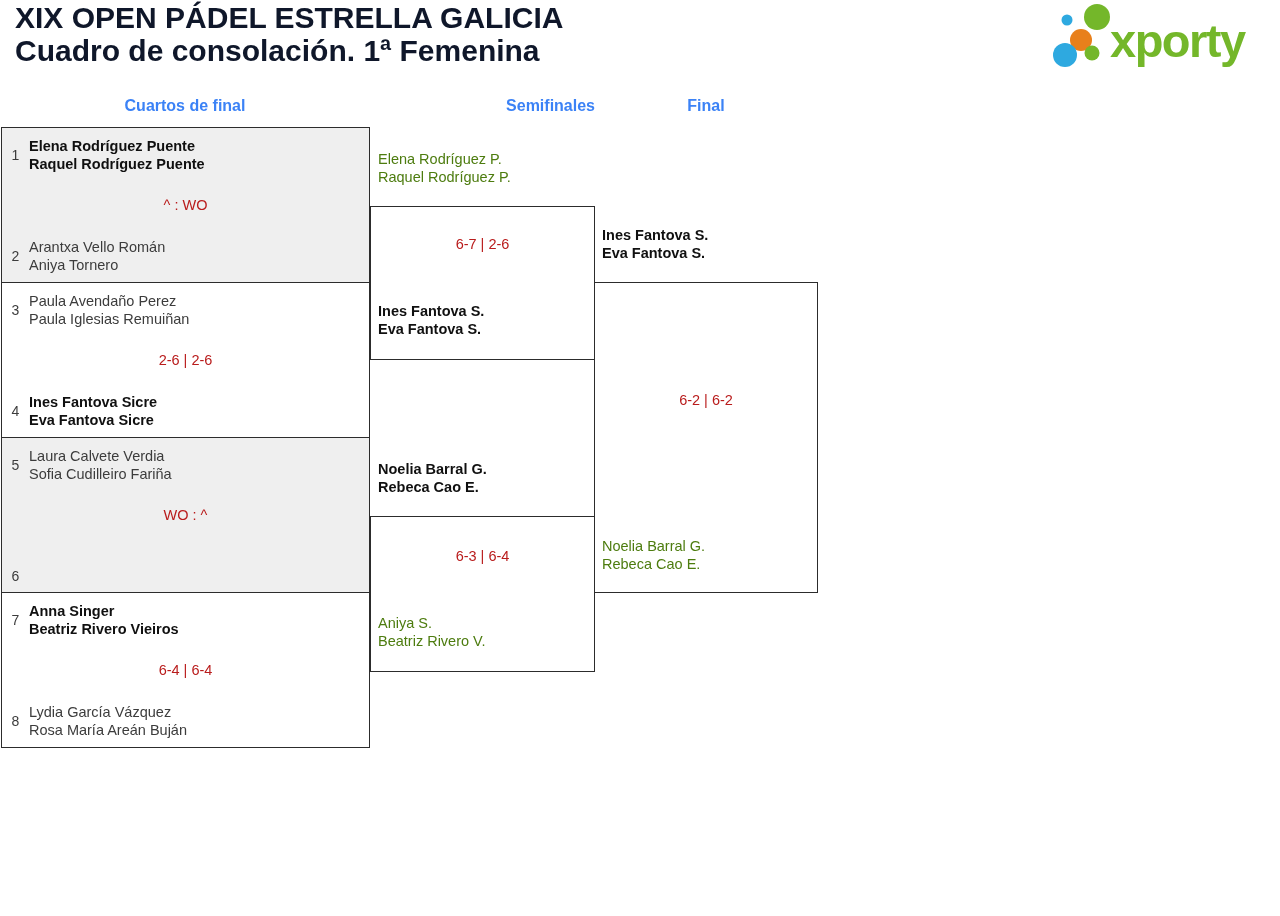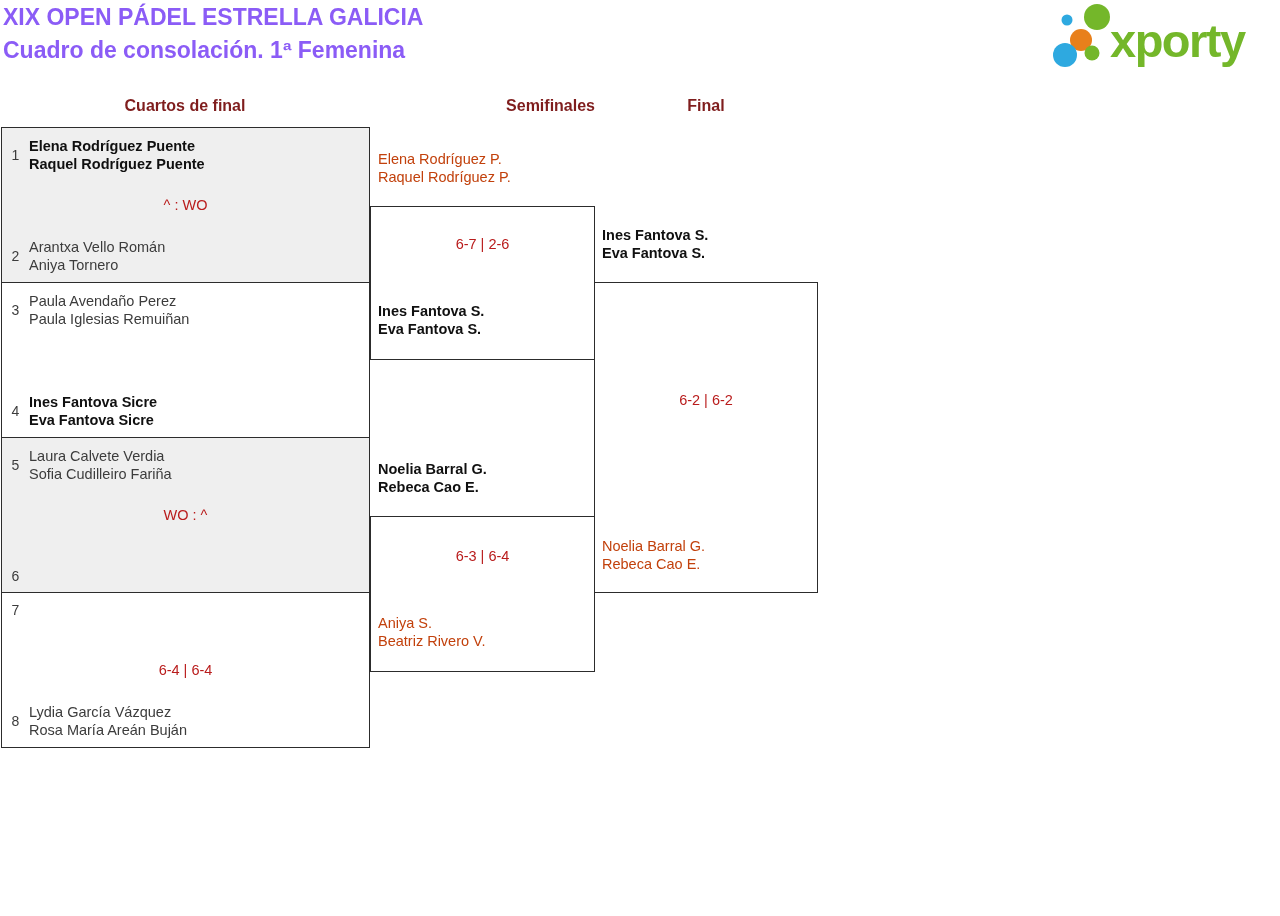--- a/index.html
+++ b/index.html
@@ -9,39 +9,40 @@
     width: 1280px;
     height: 916px;
     background: #ffffff;
     font-family: "Liberation Sans", sans-serif;
     overflow: hidden;
   }
 
   
   .title-block { position: absolute; left: 3px; top: 1px; }
   .title-line {
-    font-size: 23px;
+    font-size: 30px;
     font-weight: 700;
     line-height: 33px;
-    color: #8b5cf6;
+    color: #0f172a;
     white-space: nowrap;
+    margin-left: 12px;
   }
 
   
   .logo { position: absolute; left: 1048px; top: 0; width: 232px; height: 76px; }
   .logo-text { font-family: "Liberation Sans", sans-serif; font-weight: 700; font-size: 47px; letter-spacing: -1.5px; }
 
   
   .col-header {
     position: absolute;
     top: 97px;
     text-align: center;
     font-size: 16px;
     font-weight: 700;
-    color: #7f1d1d;
+    color: #3b82f6;
   }
   .col-qf    { left: 0;     width: 370px; }
   .col-sf    { left: 370px; width: 225px; text-align: right; }
   .col-final { left: 594px; width: 224px; }
 
   
   .qf-block {
     position: absolute;
     left: 1px;
     width: 369px;
@@ -74,21 +75,21 @@
   .match-box { position: absolute; border: 1px solid #2c2c2c; background: transparent; }
   .sf1 { left: 370px; top: 206px; width: 225px; height: 154px; }
   .sf2 { left: 370px; top: 516px; width: 225px; height: 156px; }
   .final-box { left: 594px; top: 282px; width: 224px; height: 311px; }
 
   .team-label {
     position: absolute;
     left: 7px;
     font-size: 14.5px;
     line-height: 18px;
-    color: #c2410c;
+    color: #4d7c0f;
     white-space: nowrap;
   }
   .team-label.above { top: -57px; }
   .sf1 .team-label.lower { top: 95px; }
   .sf2 .team-label.lower { top: 97px; }
   .final-box .team-label.lower { top: 254px; }
 
   .box-score {
     position: absolute; left: 0; right: 0;
     text-align: center;
@@ -141,20 +142,21 @@
   </div>
 
   <div class="qf-block qf2">
     <div class="team-row row-top">
       <span class="seed">3</span>
       <div class="team">
         <div>Paula Avendaño Perez</div>
         <div>Paula Iglesias Remuiñan</div>
       </div>
     </div>
+    <div class="qf-score">2-6 | 2-6</div>
     <div class="team-row row-bottom">
       <span class="seed">4</span>
       <div class="team winner">
         <div>Ines Fantova Sicre</div>
         <div>Eva Fantova Sicre</div>
       </div>
     </div>
   </div>
 
   <div class="qf-block qf3 shaded">
@@ -167,20 +169,24 @@
     </div>
     <div class="qf-score">WO : ^</div>
     <div class="team-row row-bottom">
       <span class="seed">6</span>
     </div>
   </div>
 
   <div class="qf-block qf4">
     <div class="team-row row-top">
       <span class="seed">7</span>
+      <div class="team winner">
+        <div>Anna Singer</div>
+        <div>Beatriz Rivero Vieiros</div>
+      </div>
     </div>
     <div class="qf-score">6-4 | 6-4</div>
     <div class="team-row row-bottom">
       <span class="seed">8</span>
       <div class="team">
         <div>Lydia García Vázquez</div>
         <div>Rosa María Areán Buján</div>
       </div>
     </div>
   </div>

